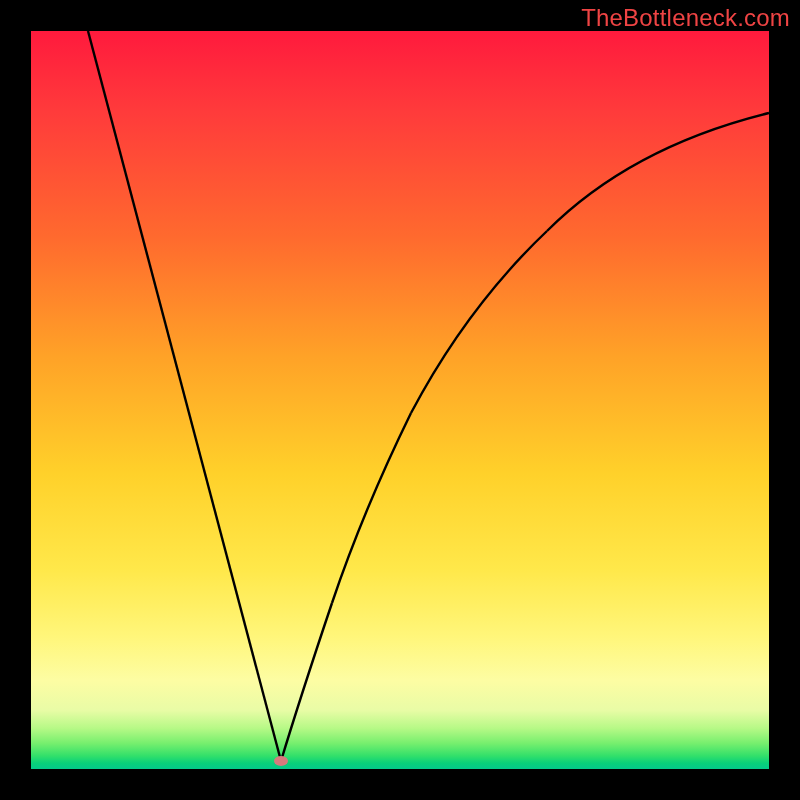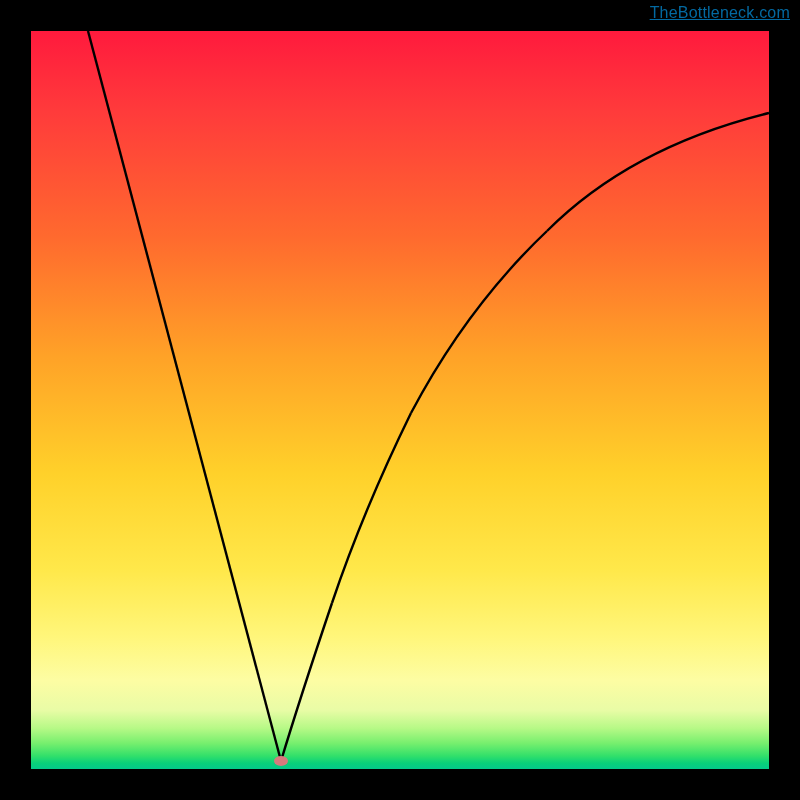--- a/index.html
+++ b/index.html
@@ -39,26 +39,25 @@
       #77ef6e 96.5%,
       #33e06a 98.2%,
       #09d07a 99.2%,
       #04c98a 100%
     );
   }
   .watermark {
     position: absolute;
     top: 4px;
     right: 10px;
-    color: #0369a1;
-    font-size: 16px;
+    color: #ef4444;
+    font-size: 24px;
     font-weight: 500;
     letter-spacing: 0.2px;
     user-select: none;
-    text-decoration: underline;
   }
   svg.curve {
     position: absolute;
     left: 0;
     top: 0;
   }
   .dot {
     position: absolute;
     width: 14px;
     height: 10px;

